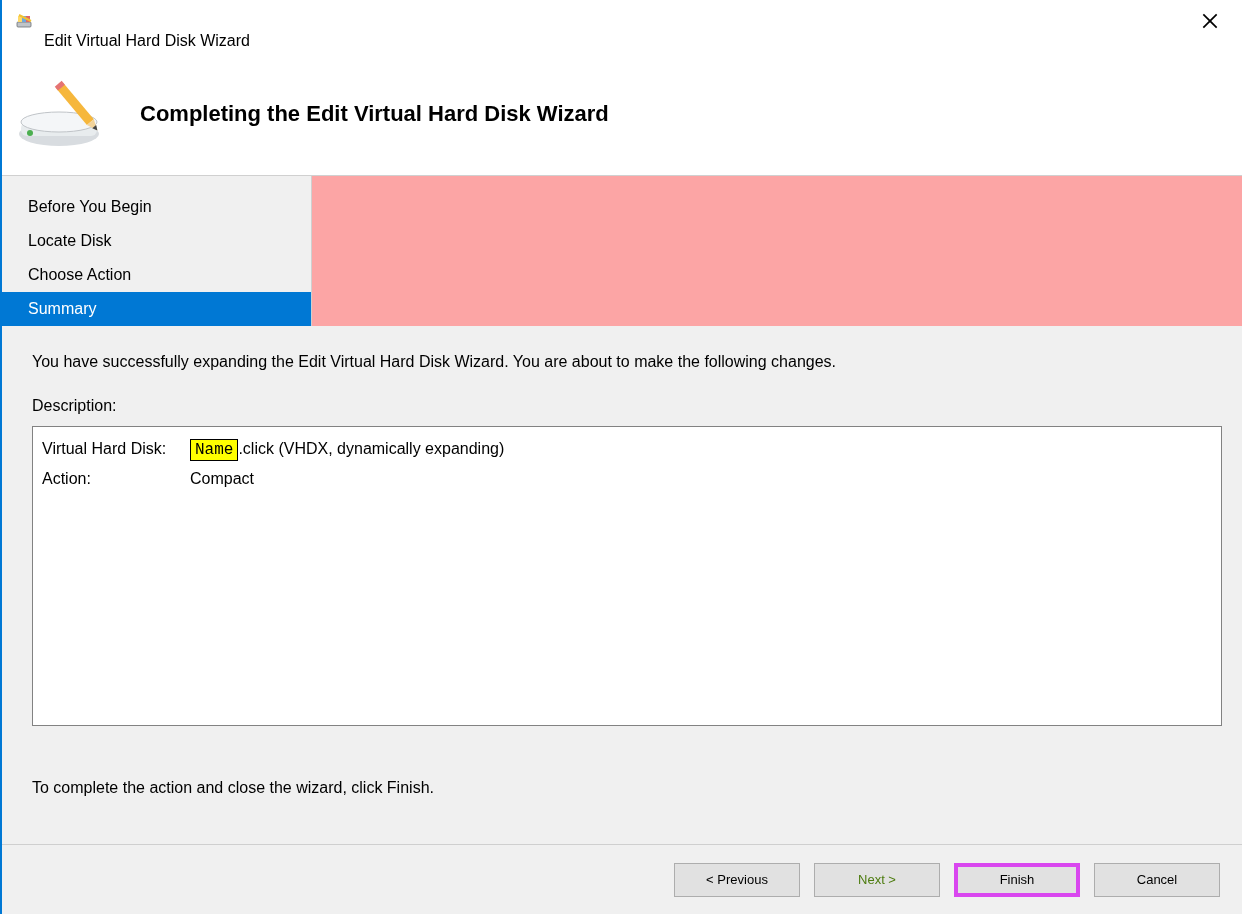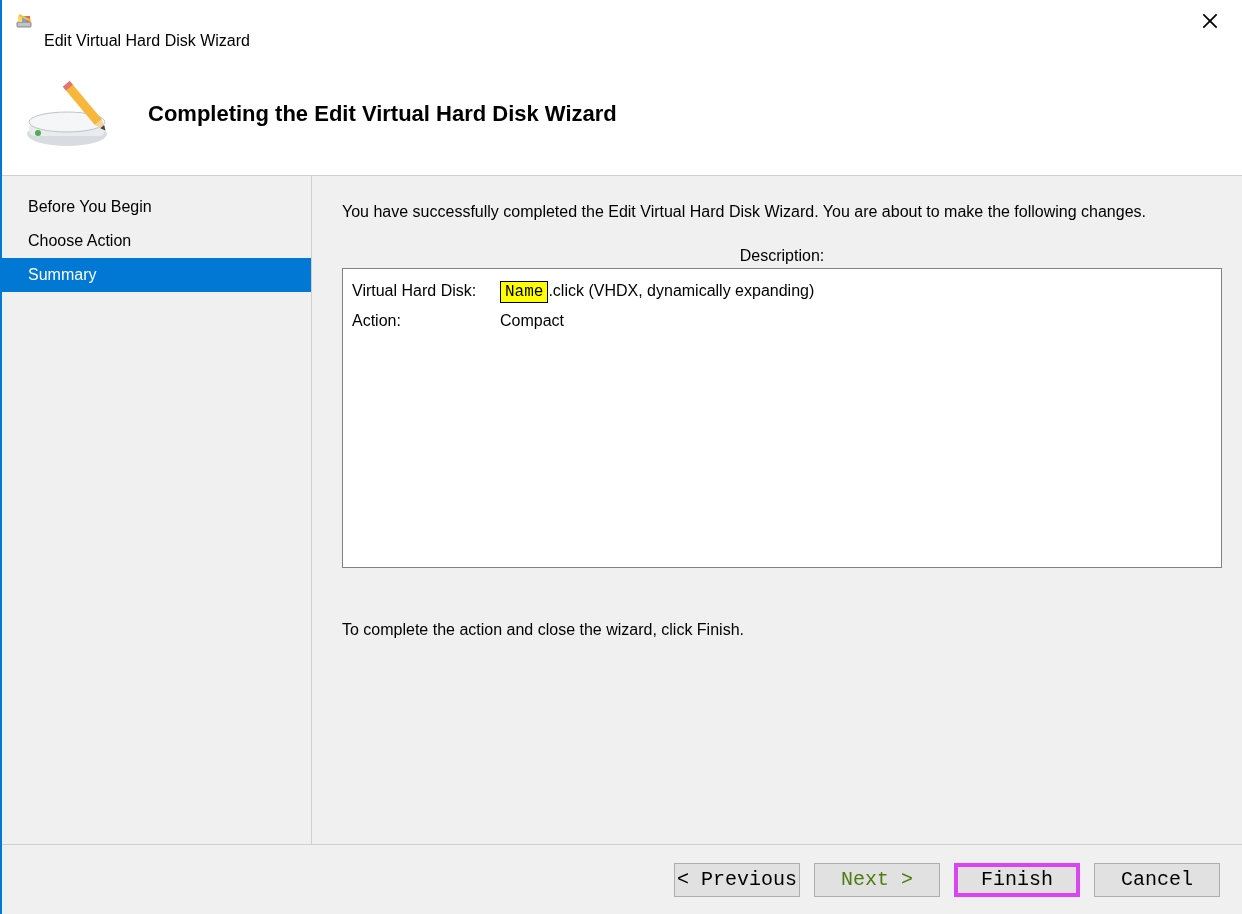--- a/index.html
+++ b/index.html
@@ -39,40 +39,41 @@
       width: 45px;
       height: 30px;
       display: flex;
       align-items: center;
       justify-content: center;
       font-size: 20px;
     }
     .header {
       height: 140px;
       background: #ffffff;
-      padding: 36px 20px 20px 20px;
+      padding: 36px 20px 20px 12px;
       border-bottom: 1px solid #d0d0d0;
       display: flex;
       align-items: center;
     }
     .header .hdr-icon {
       width: 98px;
       height: 80px;
       margin-right: 28px;
       position: relative;
     }
     .header h1 {
       font-size: 22px;
       font-weight: 700;
       color: #000;
     }
     .body {
       display: flex;
       height: 668px;
       background: #fca5a5;
+      flex-direction: column;
     }
     .sidebar {
       width: 310px;
       background: #f0f0f0;
       padding-top: 14px;
       border-right: 1px solid #cfcfcf;
     }
     .sidebar .nav-item {
       padding: 8px 12px 8px 26px;
       font-size: 16px;
@@ -88,21 +89,21 @@
       padding: 24px 20px 0 30px;
       background: #f0f0f0;
       font-size: 16px;
       line-height: 1.5;
       position: relative;
     }
     .intro-text {
       margin-bottom: 20px;
     }
     .desc-label {
-      text-align: center;
+      margin-bottom: 8px;
     }
     .desc-box {
       background: #ffffff;
       border: 1px solid #828282;
       height: 300px;
       padding: 10px 9px;
     }
     .desc-row {
       display: flex;
       margin-bottom: 6px;
@@ -131,22 +132,22 @@
       align-items: center;
       justify-content: flex-end;
       padding-right: 22px;
       gap: 14px;
     }
     .btn {
       width: 126px;
       height: 34px;
       background: #e1e1e1;
       border: 1px solid #adadad;
-      font-size: 20px;
-      font-family: Liberation Mono, monospace;
+      font-size: 13px;
+      font-family: Liberation Sans, sans-serif;
       cursor: pointer;
       text-align: center;
     }
     .btn.disabled {
       color: #4d7c0f;
       cursor: default;
     }
     .btn.default {
       border: 4px solid #d946ef;
       background: #e1e1e1;
@@ -188,26 +189,27 @@
         <rect x="50" y="2" width="9" height="5" fill="#e57373"></rect>
       </g>
     </svg>
   </div>
   <h1>Completing the Edit Virtual Hard Disk Wizard</h1>
 </div>
 
 <div class="body">
   <div class="sidebar">
     <div class="nav-item">Before You Begin</div>
+    <div class="nav-item">Locate Disk</div>
     <div class="nav-item">Choose Action</div>
     <div class="nav-item selected">Summary</div>
   </div>
 
   <div class="content">
-    <div class="intro-text">You have successfully completed the Edit Virtual Hard Disk Wizard. You are about to make the following changes.</div>
+    <div class="intro-text">You have successfully expanding the Edit Virtual Hard Disk Wizard. You are about to make the following changes.</div>
     <div class="desc-label">Description:</div>
 
     <div class="desc-box">
       <div class="desc-row">
         <span class="lbl">Virtual Hard Disk:</span>
         <span>
           <span class="highlight">Name</span><span>.click (VHDX, dynamically expanding)</span>
         </span>
       </div>
       <div class="desc-row">

